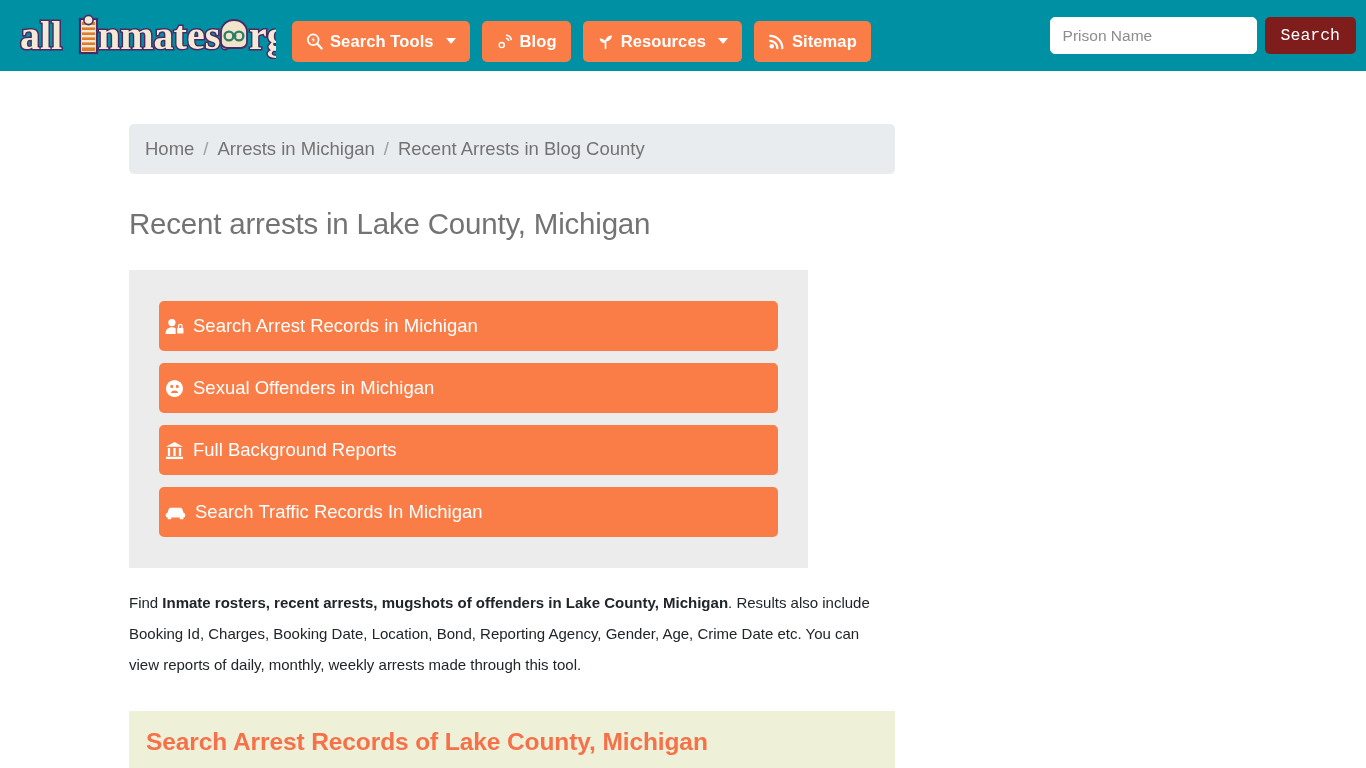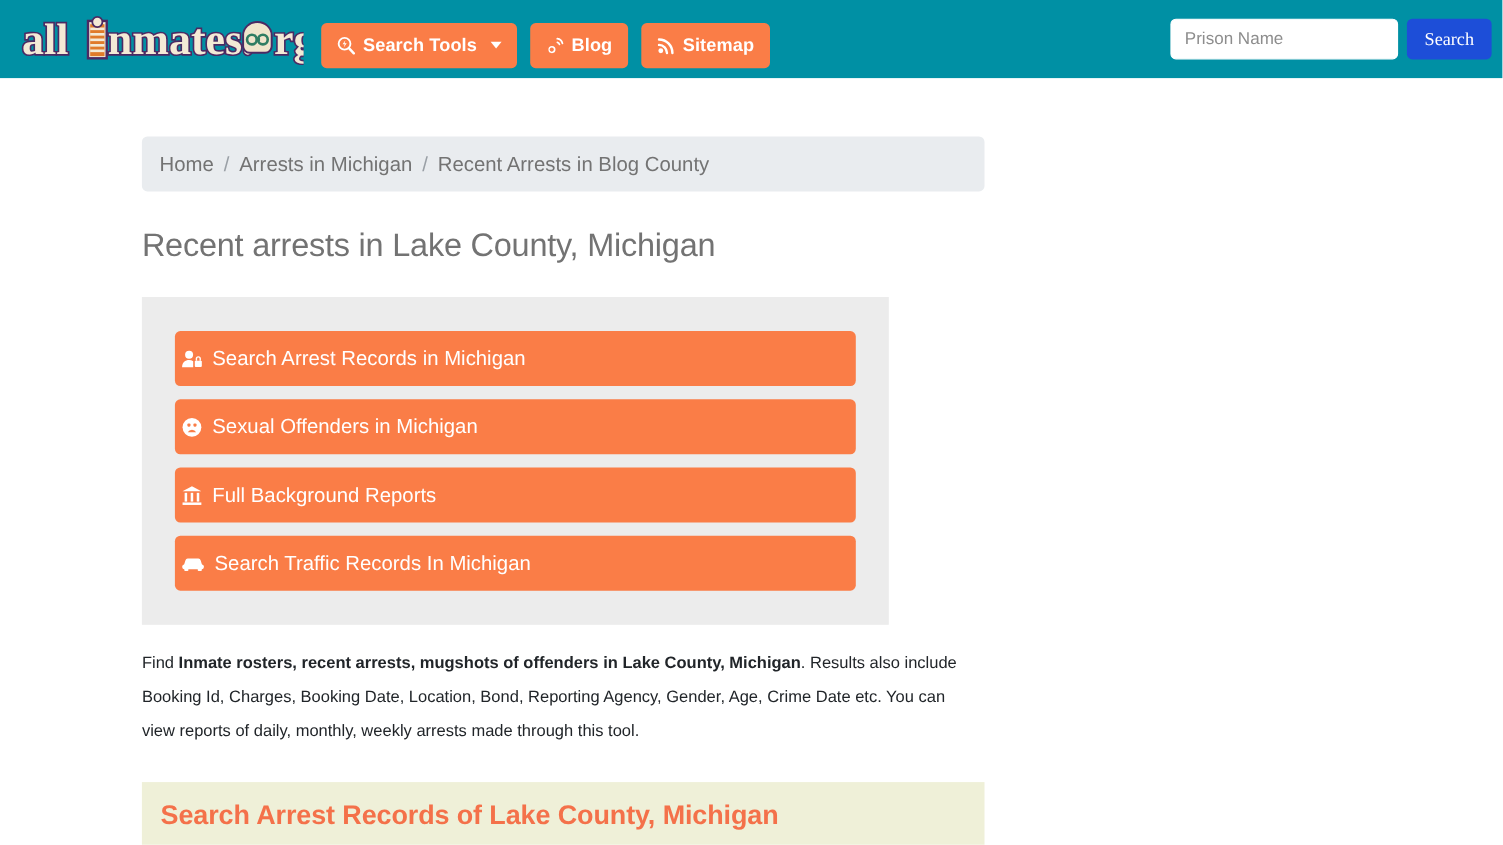--- a/index.html
+++ b/index.html
@@ -83,29 +83,29 @@
     border-radius: 5px;
     background: #ffffff;
     padding: 4px 12px;
     font-size: 15.5px;
     color: #0f172a;
     outline: none;
     font-family: "Liberation Sans", sans-serif;
   }
   .search-input::placeholder { color: #8d8d8d; }
   .search-btn {
-    background: #1d4ed8;
+    background: #7f1d1d;
     color: #fff;
     border: none;
     border-radius: 5px;
     height: 37px;
     padding: 0 16px;
     font-size: 16.5px;
     cursor: pointer;
-    font-family: Liberation Serif, serif;
+    font-family: Liberation Mono, monospace;
   }
 
   
   .page {
     width: 1366px;
     background: #fff;
     padding-top: 53px;
   }
   .container {
     width: 766px;
@@ -242,20 +242,31 @@
         <svg width="17" height="17" viewBox="0 0 20 20">
           <path d="M3 2 L3 14.2 A3.8 3.8 0 1 0 6.8 10.4 A3.8 3.8 0 0 0 3 14.2" fill="#fff"></path>
           <circle cx="6.6" cy="14.2" r="2.2" fill="#fa7d47"></circle>
           <path d="M12.5 2.6 A6.4 6.4 0 0 1 18 7.6" fill="none" stroke="#fff" stroke-width="1.9" stroke-linecap="round"></path>
           <path d="M12.6 6.4 A3 3 0 0 1 14.8 8.6" fill="none" stroke="#fff" stroke-width="1.9" stroke-linecap="round"></path>
         </svg>
       </span>
       <span>Blog</span>
     </button>
 
+    <button class="nav-btn">
+      <span class="ico">
+        <svg width="17" height="17" viewBox="0 0 20 20">
+          <path d="M10 18 L10 9" stroke="#fff" stroke-width="2" stroke-linecap="round"></path>
+          <path d="M10 10 C10 5.5 13.5 3 17.5 3 C17.5 7.5 14 10 10 10 Z" fill="#fff"></path>
+          <path d="M10 12 C10 8.6 7 6.6 3.2 6.6 C3.2 10.4 6.2 12 10 12 Z" fill="#fff"></path>
+        </svg>
+      </span>
+      <span>Resources</span>
+      <i class="caret"></i>
+    </button>
 
     <button class="nav-btn">
       <span class="ico">
         <svg width="17" height="17" viewBox="0 0 20 20">
           <circle cx="4.4" cy="15.5" r="2.6" fill="#fff"></circle>
           <path d="M2.5 9.2 A8.6 8.6 0 0 1 11 17.8" fill="none" stroke="#fff" stroke-width="2.6" stroke-linecap="round"></path>
           <path d="M2.5 3.4 A14.4 14.4 0 0 1 16.8 17.8" fill="none" stroke="#fff" stroke-width="2.6" stroke-linecap="round"></path>
         </svg>
       </span>
       <span>Sitemap</span>

